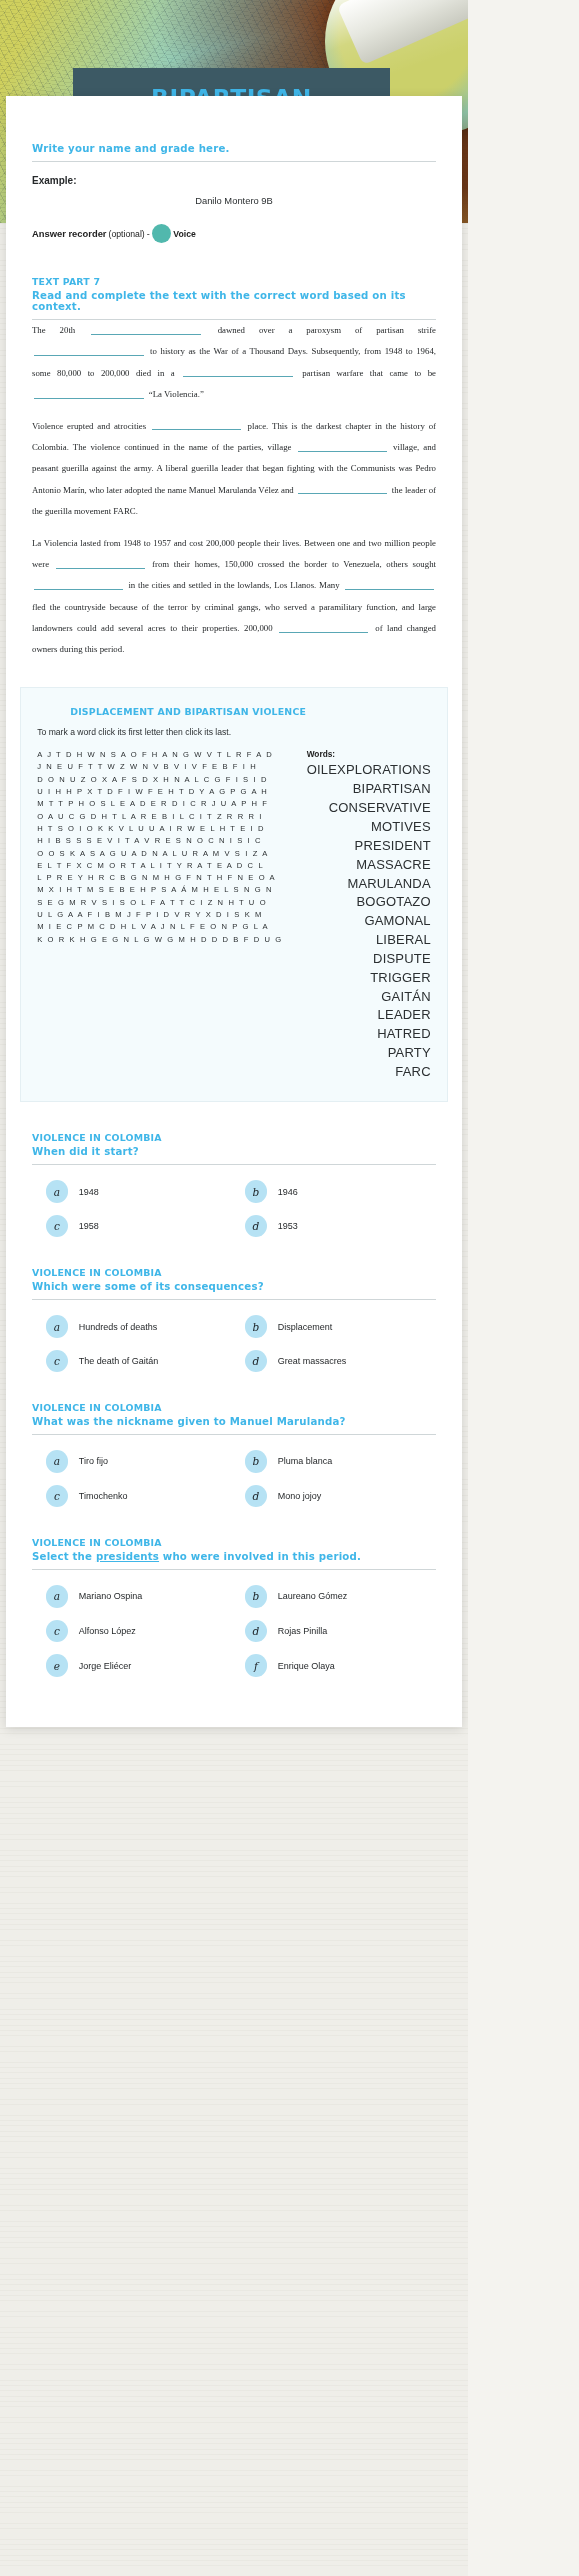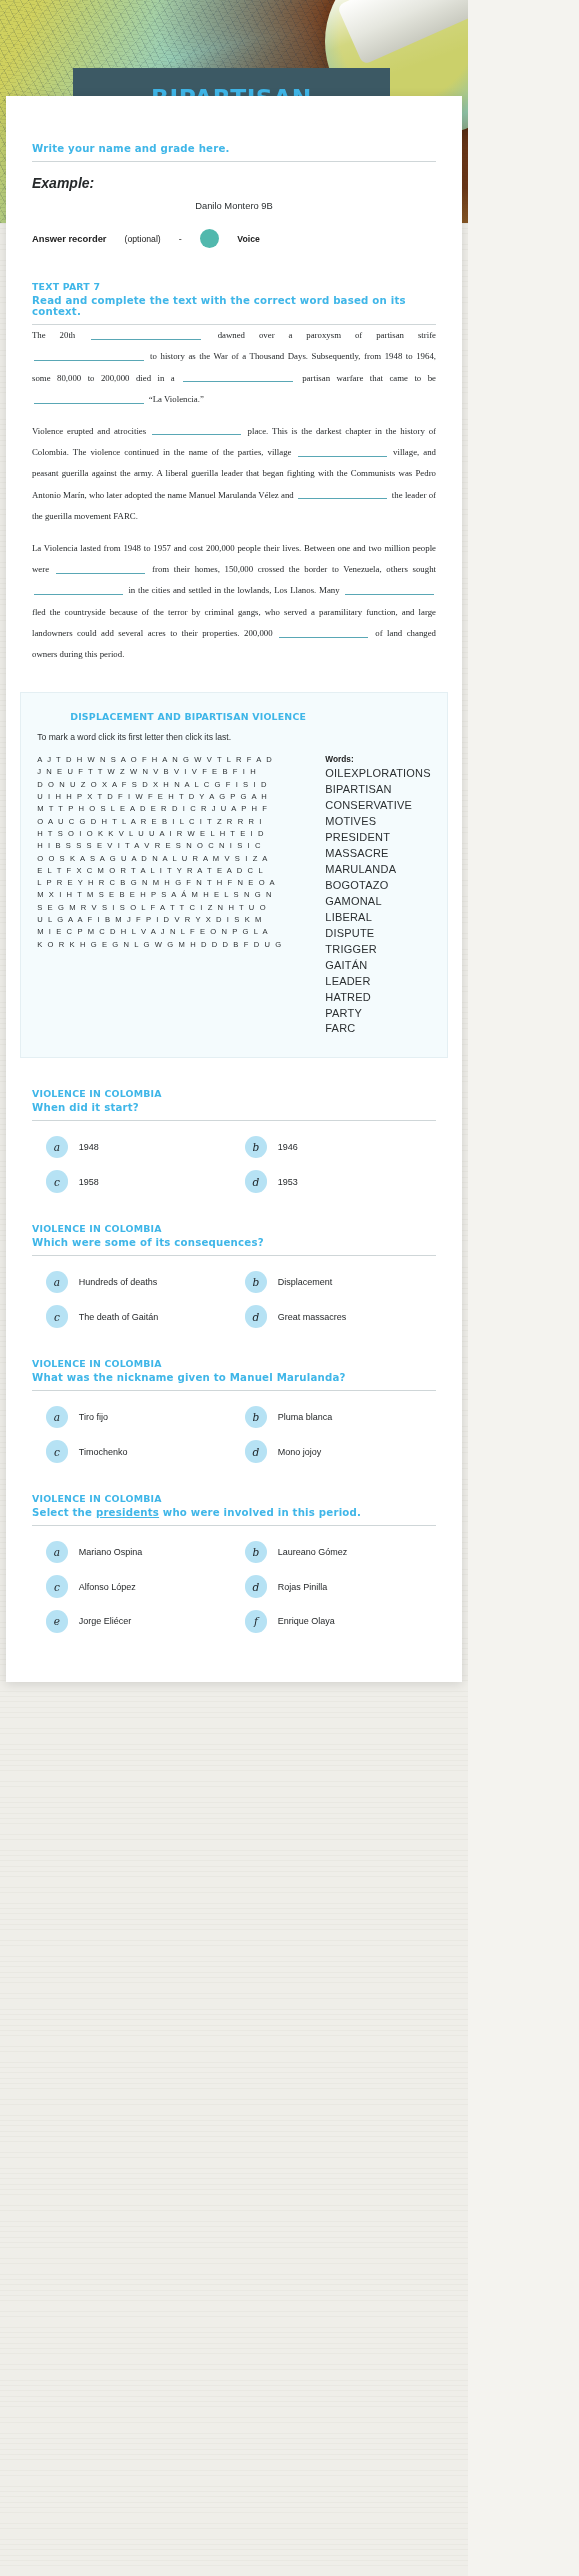--- a/index.html
+++ b/index.html
@@ -120,24 +120,23 @@
     margin-bottom: 3px;
   }
   .q-rule {
     border: 0;
     border-top: 0.8px solid #cfd6d8;
     margin: 6.8px 0 0;
   }
 
   .example-label {
     font-weight: 700;
-    font-size: 14px;
+    font-size: 10px;
     color: #26292b;
     margin-top: 13px;
-    font-style: italic;
   }
   .example-value {
     font-size: 9.4px;
     color: #2b2f31;
     margin-top: 9px;
     text-align: center;
   }
 
   
   .editor {
@@ -174,21 +173,21 @@
     padding: 10.6px 9px;
   }
   .editor-placeholder {
     color: #9a9a9a;
     font-size: 9.4px;
   }
 
   .recorder-row {
     display: flex;
     align-items: center;
-    gap: 18px;
+    gap: 2px;
     margin-top: 18px;
     font-size: 9px;
   }
   .recorder-row .rec-strong { font-weight: 700; color: #222; font-size: 9.4px; }
   .recorder-row .rec-opt { color: #222; font-size: 8.7px; }
   .rec-dash { color: #222; }
   .rec-dot {
     width: 19.6px; height: 19.6px; border-radius: 50%;
     background: #51b8ad;
     flex: 0 0 auto;
@@ -250,24 +249,25 @@
   }
   .ws-words { flex: 0 0 69px; }
   .ws-words-head {
     font-weight: 700;
     font-size: 8.3px;
     color: #222;
     margin-bottom: 2.3px;
   }
   .ws-words ul { list-style: none; }
   .ws-words li {
-    font-size: 11px;
+    font-size: 13px;
     line-height: 1.45;
     color: #2b2f31;
     letter-spacing: 0.2px;
+    text-align: right;
   }
 
   
   .mc-section { margin-top: 30px; }
   .mc-options {
     display: grid;
     grid-template-columns: 1fr 1fr;
     gap: 12px 7.5px;
     margin-top: 15px;
     padding-left: 13.6px;

